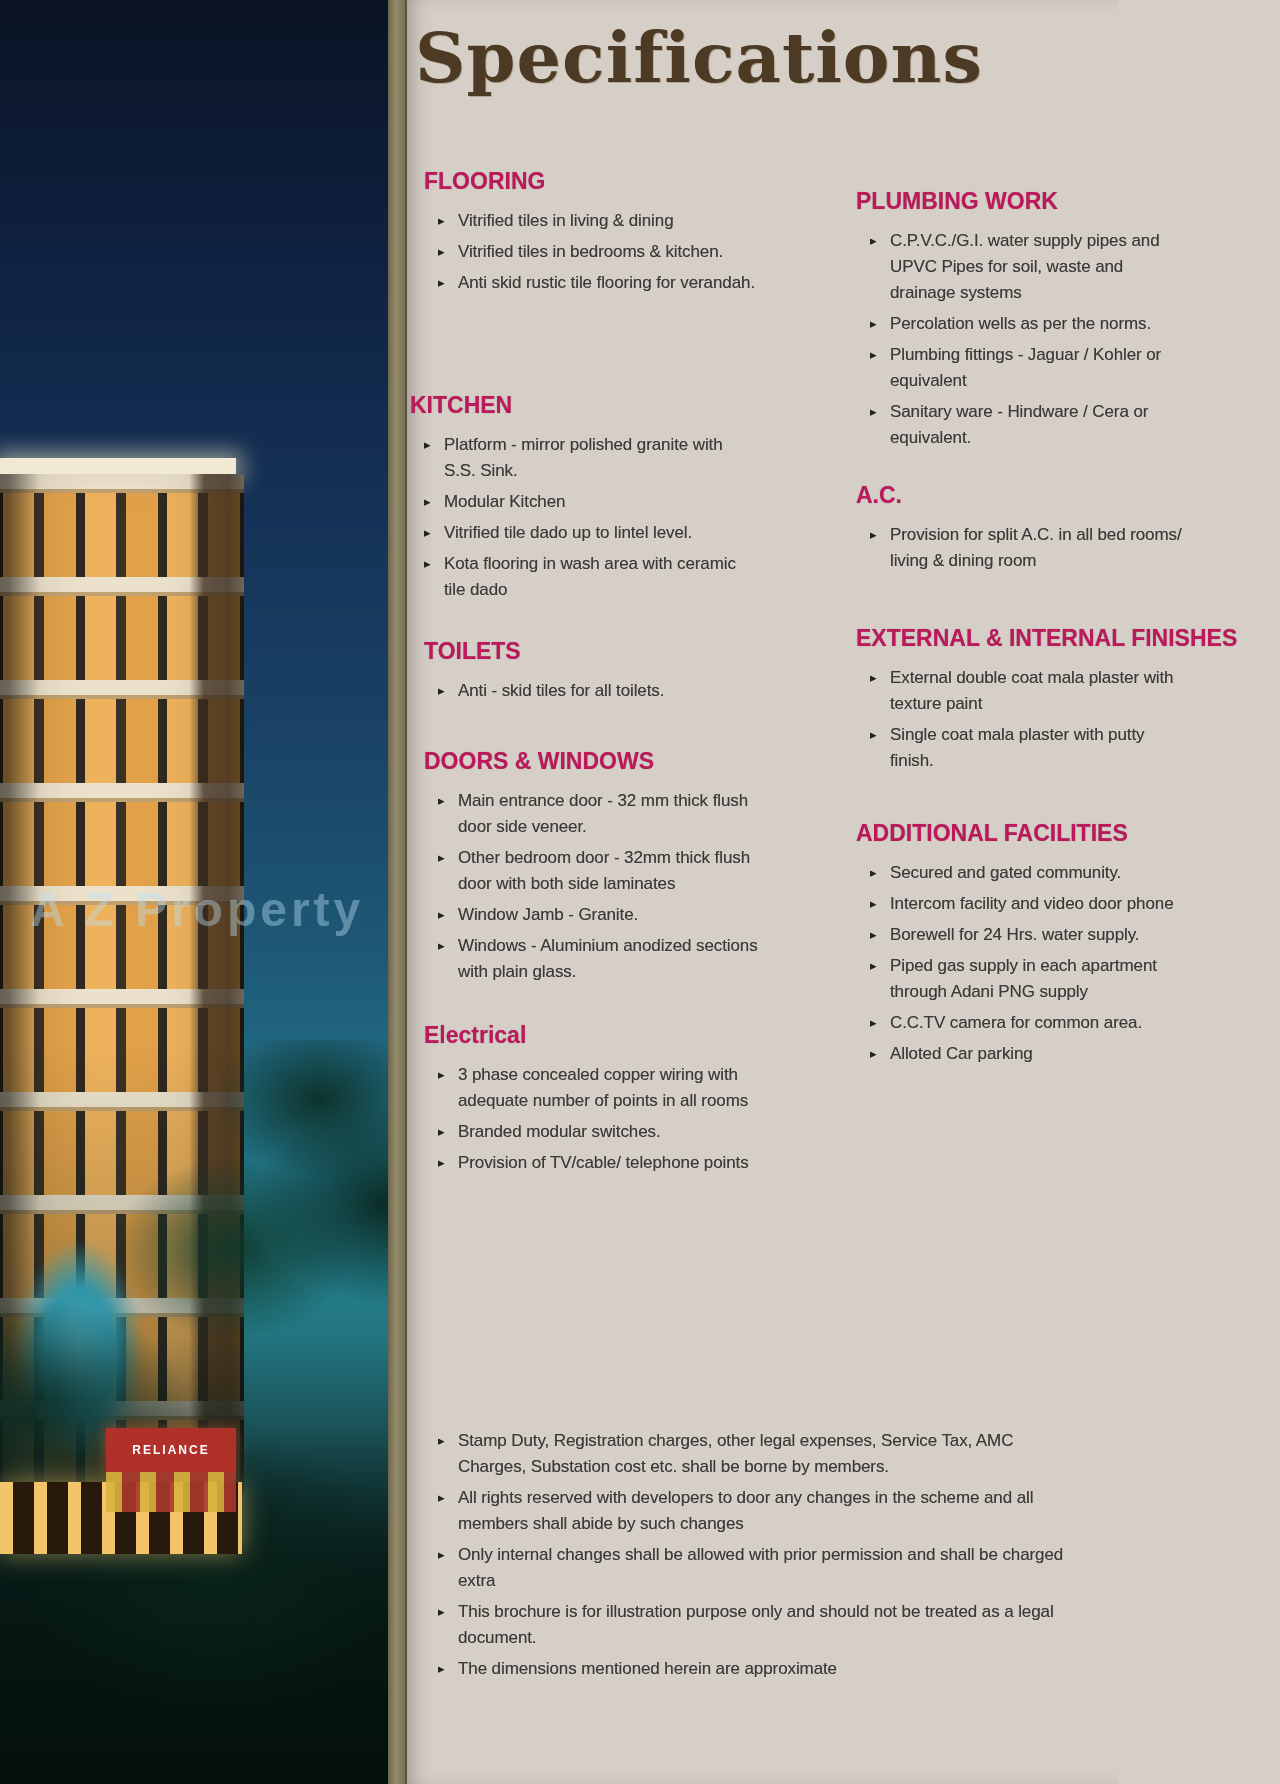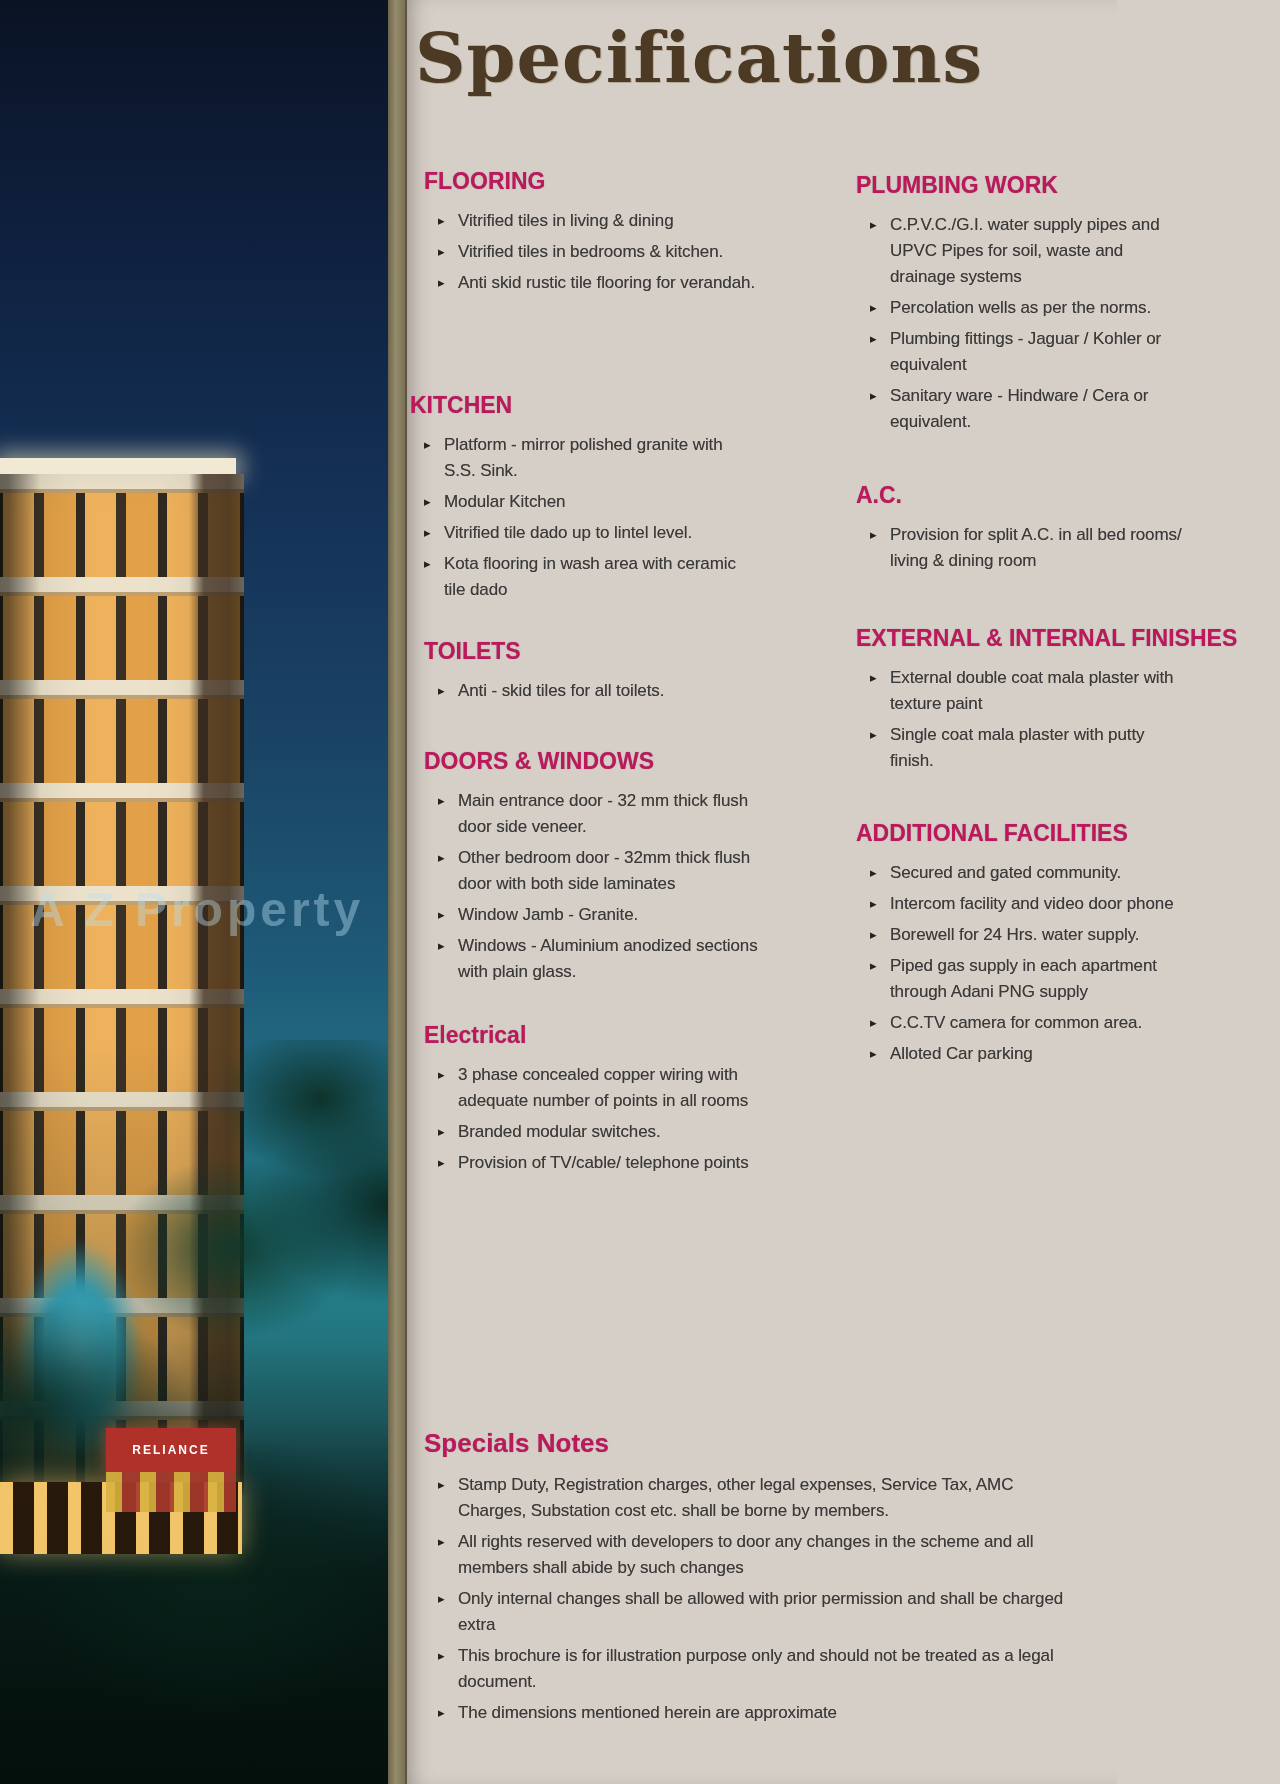--- a/index.html
+++ b/index.html
@@ -83,21 +83,21 @@
     letter-spacing:-.1px;text-shadow:0 0 .6px rgba(55,45,35,.5);}
   li.item .blt{flex:none;width:20px;font-size:13px;line-height:26px;color:#222;}
   li.item .txt{flex:1;}
 
   
   #sec-flooring  {left:17px; top:168px;  width:340px;}
   #sec-kitchen   {left:3px; top:392px;  width:340px;}
   #sec-toilets   {left:17px; top:638px;  width:340px;}
   #sec-doors     {left:17px; top:748px;  width:340px;}
   #sec-electrical{left:17px; top:1022px; width:340px;}
-  #sec-plumbing  {left:449px;top:172px;  width:330px;}
+  #sec-plumbing  {left:449px;top:188px;  width:330px;}
   #sec-ac        {left:449px;top:482px;  width:330px;}
   #sec-finishes  {left:449px;top:625px;  width:330px;}
   #sec-facilities{left:449px;top:820px;  width:330px;}
   #sec-notes     {left:17px; top:1428px; width:640px;}
   #sec-notes h2{font-size:26px;}
 </style>
 </head>
 <body>
 
 <div class="page">
@@ -279,21 +279,20 @@
             <span class="txt">C.C.TV camera for common area.</span>
           </li>
           <li class="item">
             <span class="blt">▸</span>
             <span class="txt">Alloted Car parking</span>
           </li>
         </ul>
     </section>
 
     <section class="sec" id="sec-notes">
-      <h2>Specials Notes</h2>
       <ul class="list">
           <li class="item">
             <span class="blt">▸</span>
             <span class="txt">Stamp Duty, Registration charges, other legal expenses, Service Tax, AMC Charges, Substation cost etc. shall be borne by members.</span>
           </li>
           <li class="item">
             <span class="blt">▸</span>
             <span class="txt">All rights reserved with developers to door any changes in the scheme and all members shall abide by such changes</span>
           </li>
           <li class="item">

